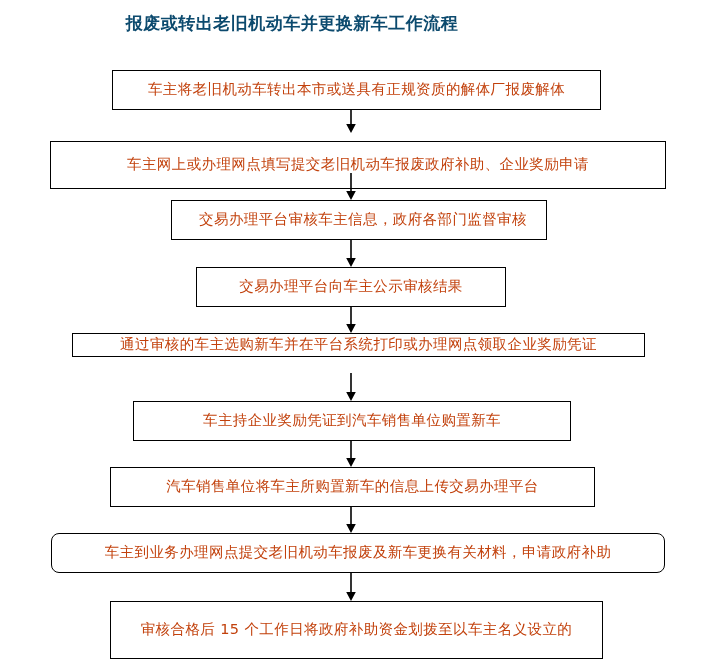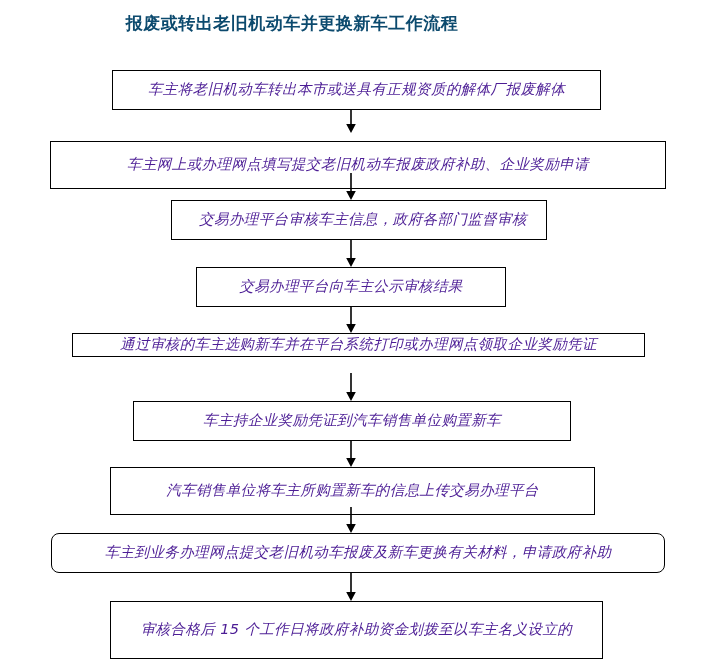--- a/index.html
+++ b/index.html
@@ -41,24 +41,23 @@
     box-sizing: border-box;
     border: 1.6px solid #000000;
     background: #ffffff;
     display: flex;
     flex-direction: column;
     align-items: center;
     justify-content: center;
     text-align: center;
     font-size: 14.5px;
     line-height: 1.45;
-    color: #4c1d95;
+    color: #c2410c;
     letter-spacing: 0.4px;
     white-space: nowrap;
-    font-style: italic;
   }
 
   .node-line {
     display: block;
     white-space: nowrap;
   }
 
   .connector {
     position: absolute;
     width: 16px;
@@ -89,21 +88,21 @@
       </div>
       <div class="node-box" style="left: 196px; top: 267px; width: 310px; height: 40px;">
         <span class="node-line">交易办理平台向车主公示审核结果</span>
       </div>
       <div class="node-box" style="left: 72px; top: 333px; width: 573px; height: 24px;">
         <span class="node-line">通过审核的车主选购新车并在平台系统打印或办理网点领取企业奖励凭证</span>
       </div>
       <div class="node-box" style="left: 133px; top: 401px; width: 438px; height: 40px;">
         <span class="node-line">车主持企业奖励凭证到汽车销售单位购置新车</span>
       </div>
-      <div class="node-box" style="left: 110px; top: 467px; width: 485px; height: 48px;">
+      <div class="node-box" style="left: 110px; top: 467px; width: 485px; height: 40px;">
         <span class="node-line">汽车销售单位将车主所购置新车的信息上传交易办理平台</span>
       </div>
       <div class="node-box" style="left: 51px; top: 533px; width: 614px; height: 40px; border-radius: 8px;">
         <span class="node-line">车主到业务办理网点提交老旧机动车报废及新车更换有关材料，申请政府补助</span>
       </div>
       <div class="node-box" style="left: 110px; top: 601px; width: 493px; height: 58px;">
         <span class="node-line">审核合格后 15 个工作日将政府补助资金划拨至以车主名义设立的</span>
       </div>
     </div>
   <div id="connectors-layer">

